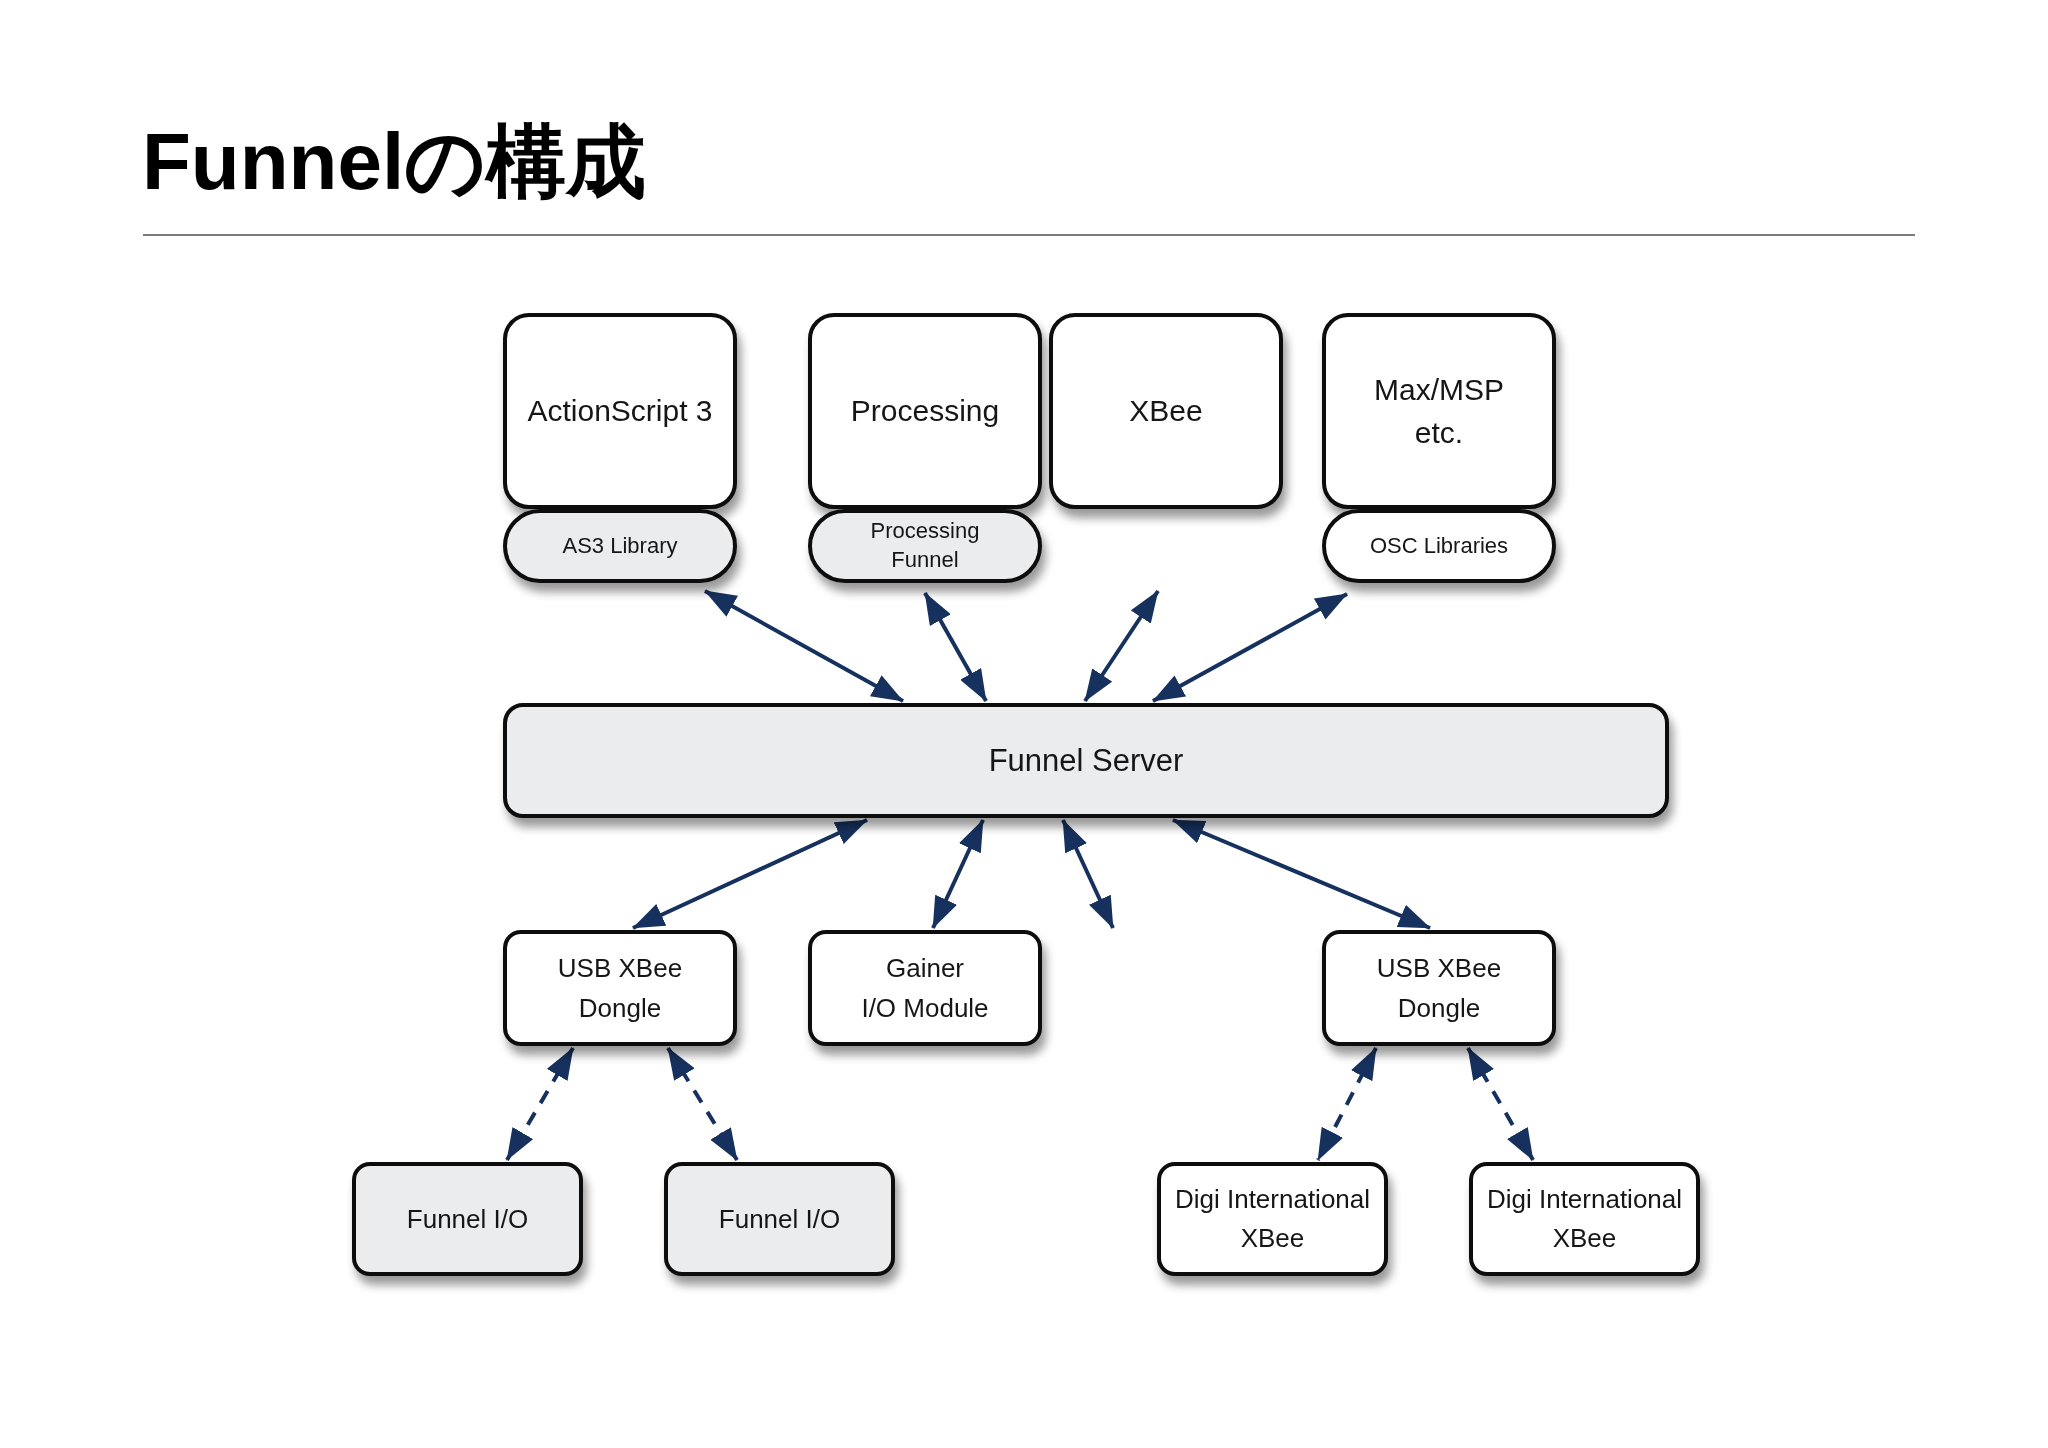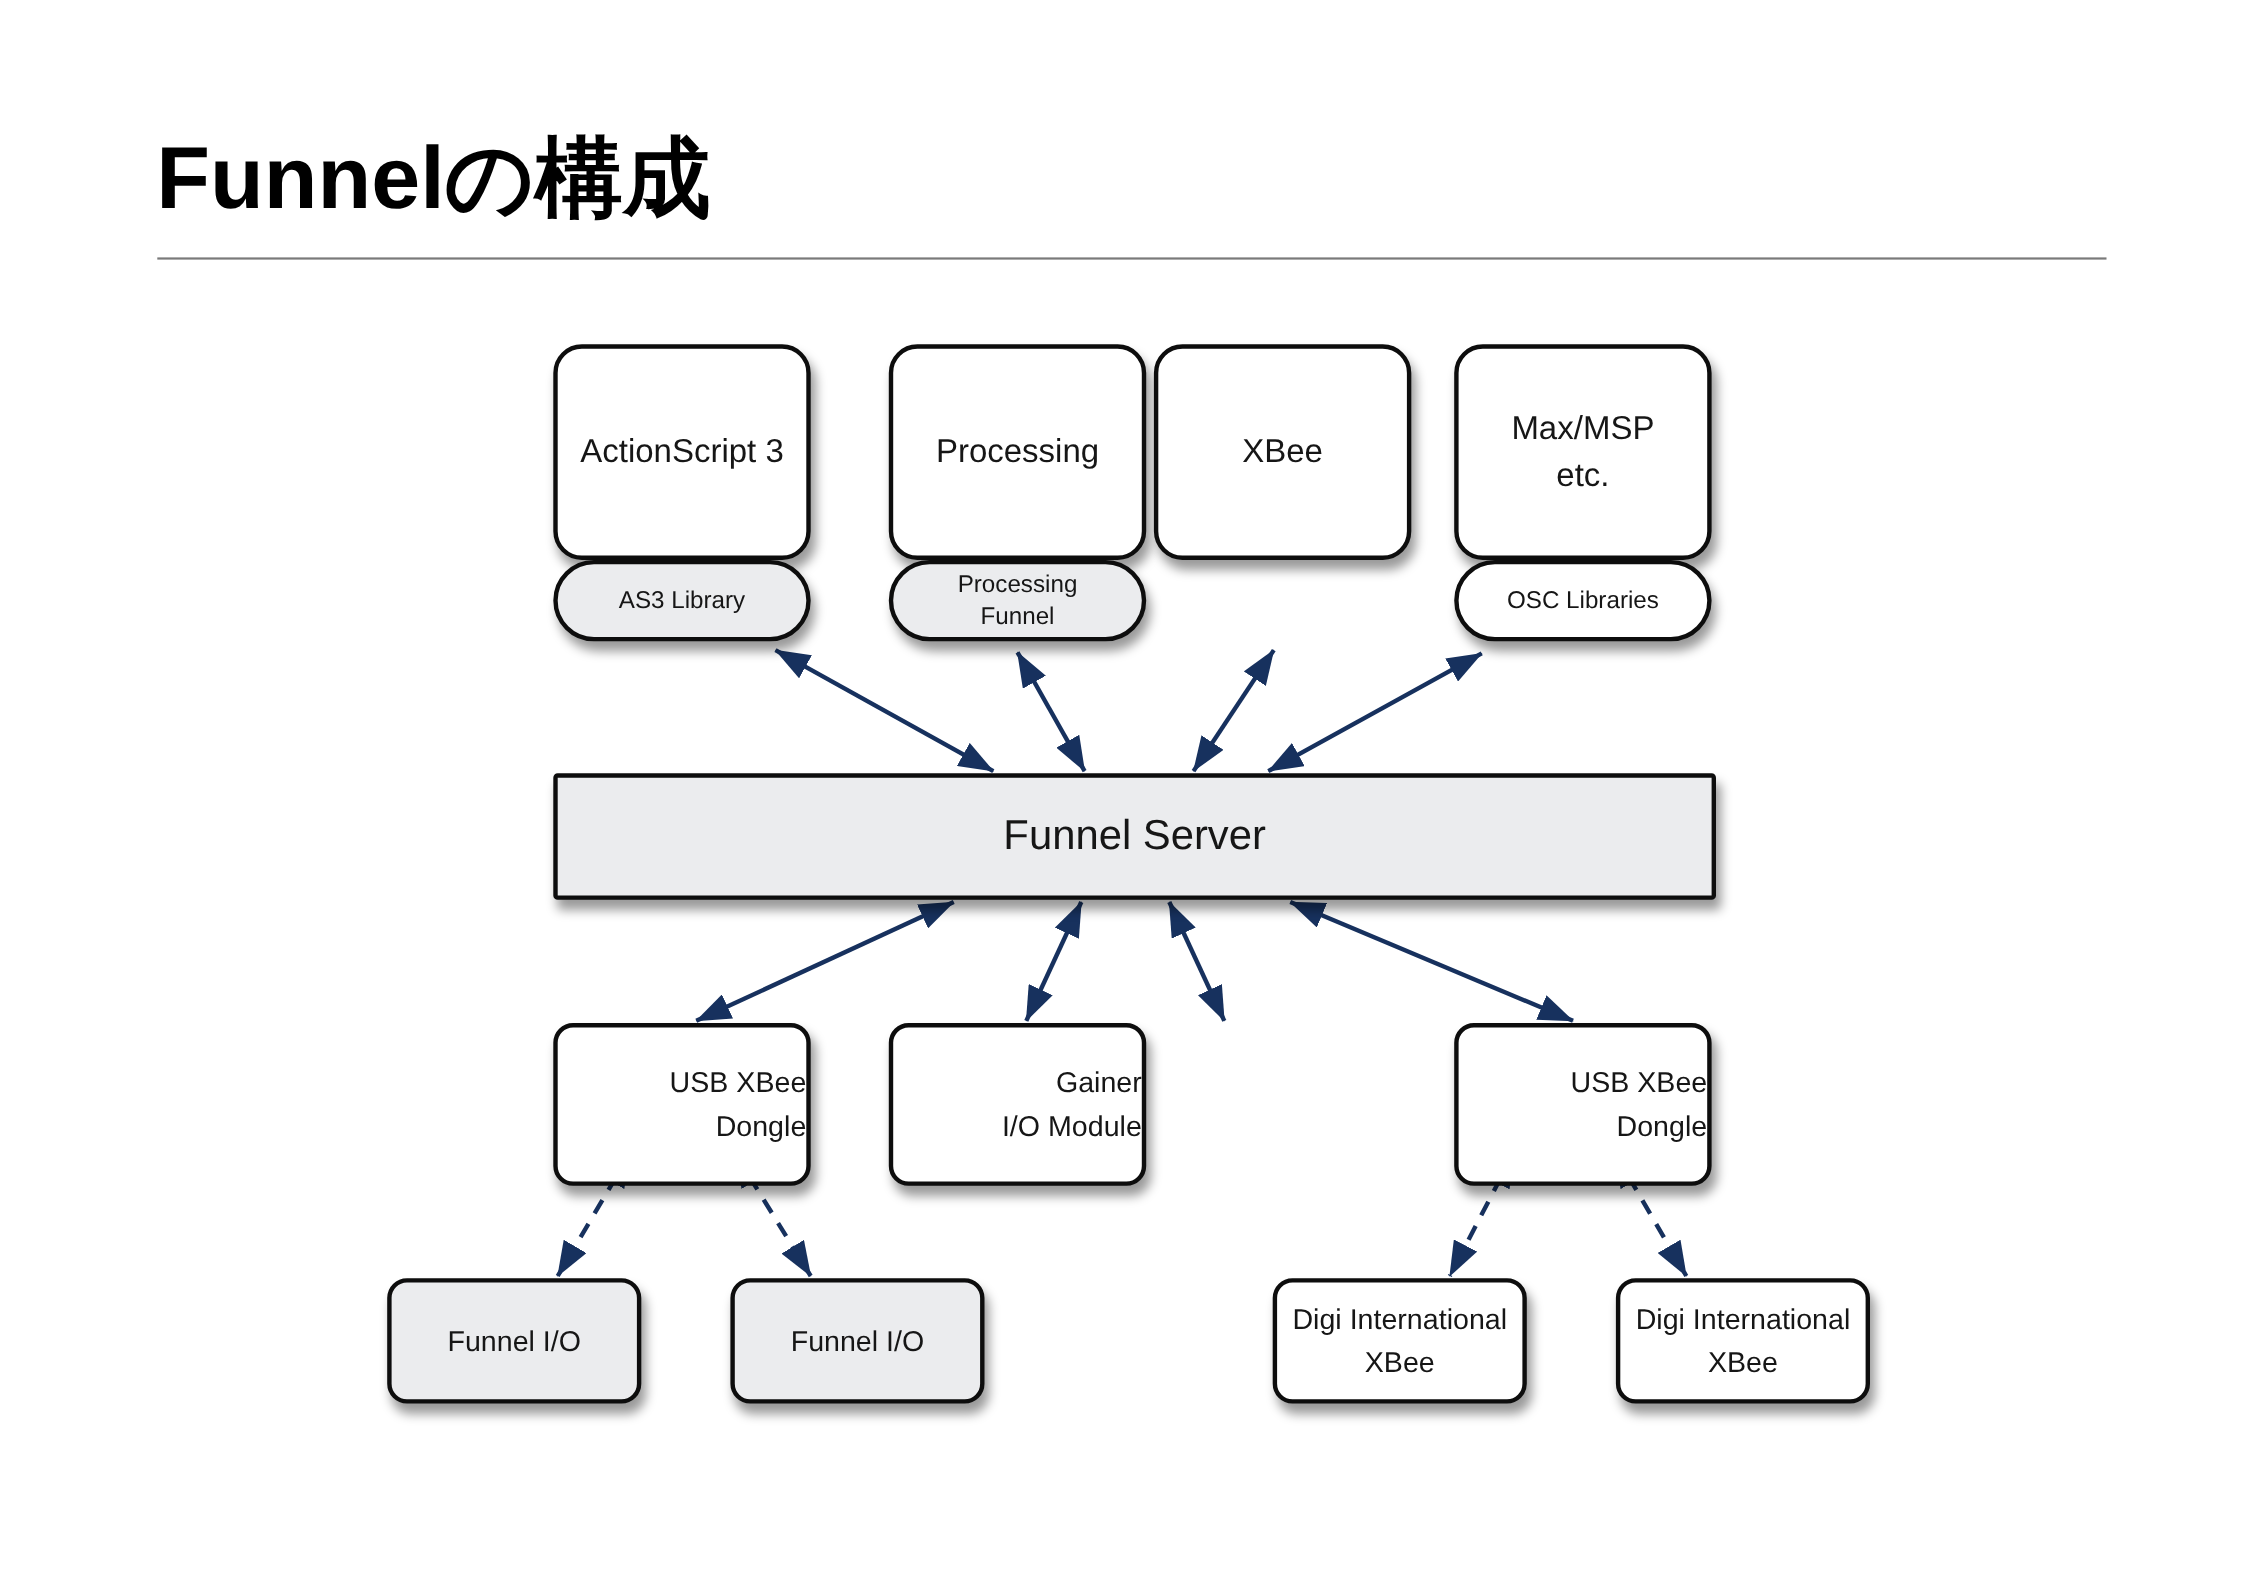--- a/index.html
+++ b/index.html
@@ -27,22 +27,22 @@
     border:4px solid var(--border,#0d0d0d);
     background:var(--white-fill,#ffffff);
     display:flex;flex-direction:column;align-items:center;justify-content:center;
     text-align:center;color:#161616;
     box-shadow:4px 9px 10px rgba(0,0,0,0.40);
   }
   .box span{display:block;}
   .gray{background:var(--gray-fill,#ebecee);}
   .lang{top:313px;width:234px;height:196px;border-radius:26px;font-size:30px;line-height:1.45;}
   .pill{top:509px;width:234px;height:74px;border-radius:37px;font-size:22px;line-height:1.3;}
-  .server{left:503px;top:703px;width:1057px;height:115px;border-radius:4px;font-size:38px;}
-  .device{top:930px;width:234px;height:148px;border-radius:18px;font-size:26px;line-height:1.55;align-items:flex-end;}
+  .server{left:503px;top:703px;width:1166px;height:115px;border-radius:20px;font-size:31px;}
+  .device{top:930px;width:234px;height:116px;border-radius:18px;font-size:26px;line-height:1.55;}
   .endpoint{top:1162px;width:231px;height:114px;border-radius:18px;font-size:26px;line-height:1.5;}
   .c0{left:503px}.c1{left:808px}.c2{left:1049px}.c3{left:1322px}
   .e0{left:352px}.e1{left:664px}.e2{left:1157px}.e3{left:1469px}
 </style>
 </head>
 <body>
 
 <div class="stage">
 
   <div class="title">Funnelの構成</div>

